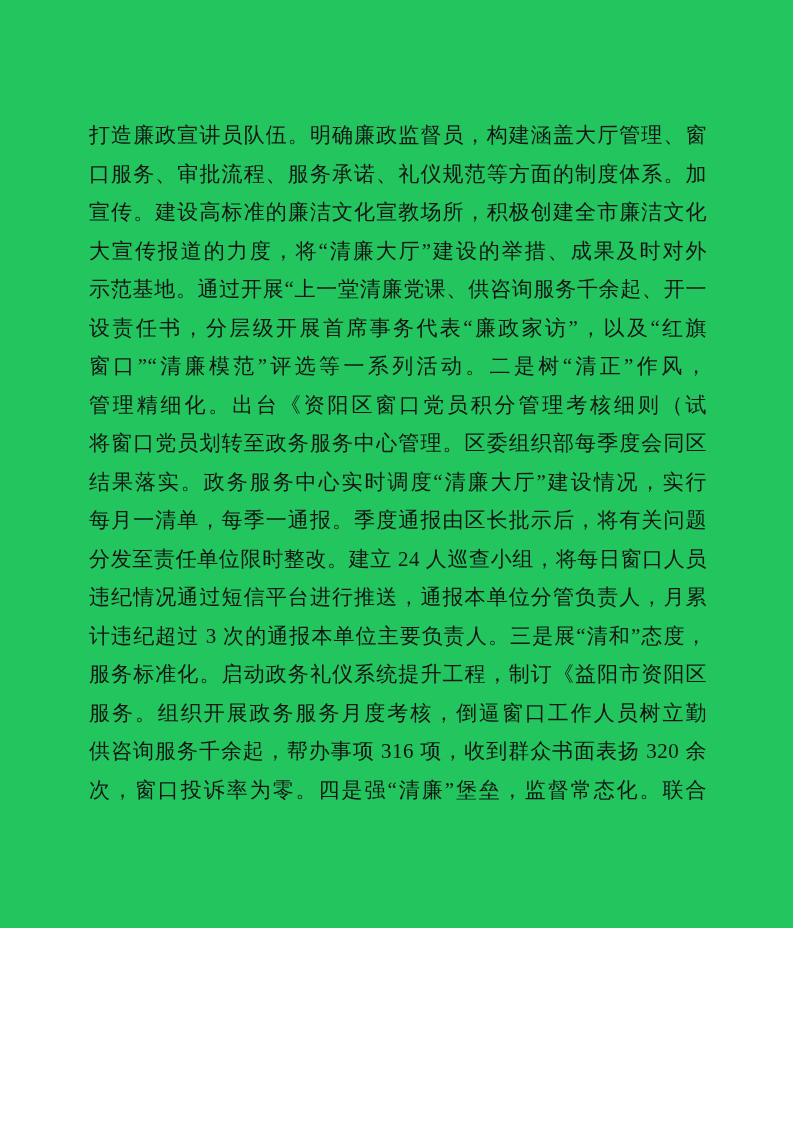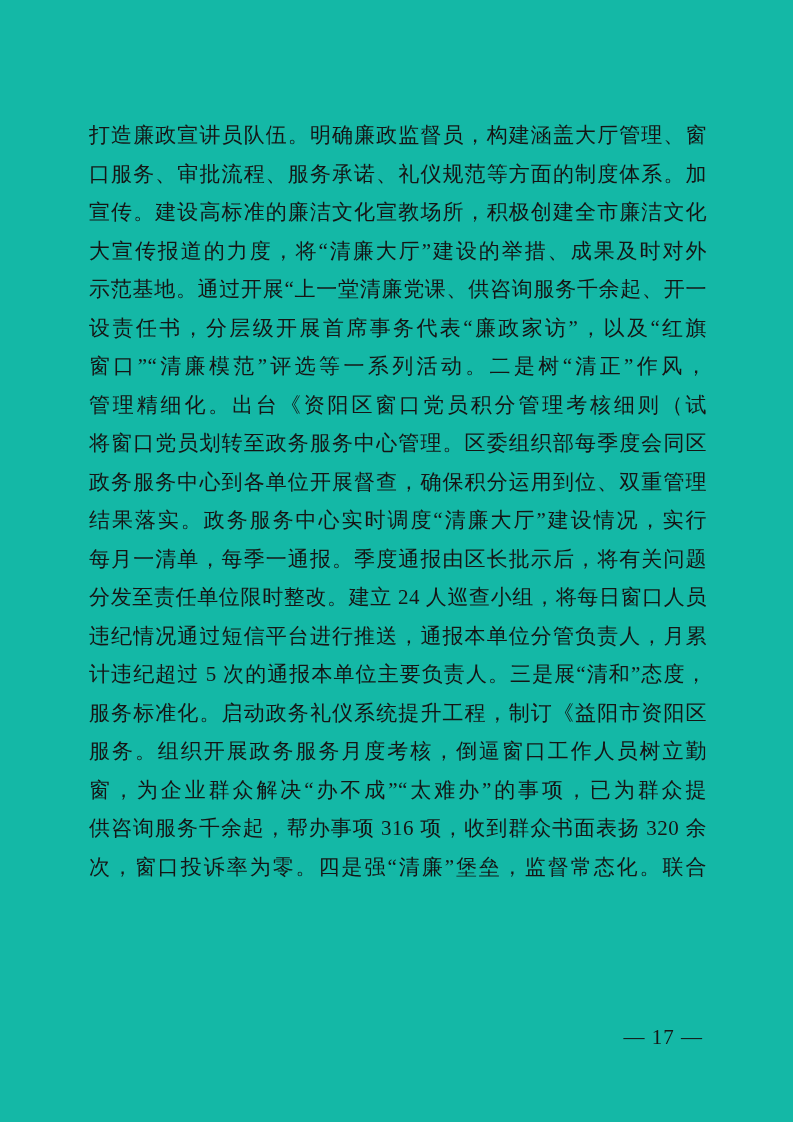--- a/index.html
+++ b/index.html
@@ -3,22 +3,22 @@
 <meta charset="utf-8">
 <style>
   html, body {
     margin: 0;
     padding: 0;
     background: #ffffff;
   }
   .page {
     position: relative;
     width: 793px;
-    height: 1122px;
-    background: #14b8a6;
+    height: 928px;
+    background: #22c55e;
     overflow: hidden;
     font-family: "Liberation Serif", "DejaVu Serif", serif;
     color: #151515;
   }
   .text-block {
     position: absolute;
     left: 89px;
     top: 116px;
     width: 618px;
   }
@@ -50,26 +50,24 @@
   <div class="text-block">
     <div class="text-line">打造廉政宣讲员队伍。明确廉政监督员，构建涵盖大厅管理、窗</div>
     <div class="text-line">口服务、审批流程、服务承诺、礼仪规范等方面的制度体系。加</div>
     <div class="text-line">宣传。建设高标准的廉洁文化宣教场所，积极创建全市廉洁文化</div>
     <div class="text-line">大宣传报道的力度，将“清廉大厅”建设的举措、成果及时对外</div>
     <div class="text-line">示范基地。通过开展“上一堂清廉党课、供咨询服务千余起、开一</div>
     <div class="text-line">设责任书，分层级开展首席事务代表“廉政家访”，以及“红旗</div>
     <div class="text-line">窗口”“清廉模范”评选等一系列活动。二是树“清正”作风，</div>
     <div class="text-line">管理精细化。出台《资阳区窗口党员积分管理考核细则（试行）》，</div>
     <div class="text-line">将窗口党员划转至政务服务中心管理。区委组织部每季度会同区</div>
-    <div class="text-line">政务服务中心到各单位开展督查，确保积分运用到位、双重管理</div>
     <div class="text-line">结果落实。政务服务中心实时调度“清廉大厅”建设情况，实行</div>
     <div class="text-line">每月一清单，每季一通报。季度通报由区长批示后，将有关问题</div>
     <div class="text-line">分发至责任单位限时整改。建立 24 人巡查小组，将每日窗口人员</div>
     <div class="text-line">违纪情况通过短信平台进行推送，通报本单位分管负责人，月累</div>
-    <div class="text-line">计违纪超过 5 次的通报本单位主要负责人。三是展“清和”态度，</div>
+    <div class="text-line">计违纪超过 3 次的通报本单位主要负责人。三是展“清和”态度，</div>
     <div class="text-line">服务标准化。启动政务礼仪系统提升工程，制订《益阳市资阳区</div>
     <div class="text-line">服务。组织开展政务服务月度考核，倒逼窗口工作人员树立勤政、</div>
-    <div class="text-line">窗，为企业群众解决“办不成”“太难办”的事项，已为群众提</div>
     <div class="text-line">供咨询服务千余起，帮办事项 316 项，收到群众书面表扬 320 余</div>
     <div class="text-line">次，窗口投诉率为零。四是强“清廉”堡垒，监督常态化。联合</div>
   </div>
   <div class="page-number">— 17 —</div>
 </div>
 
 </body></html>

